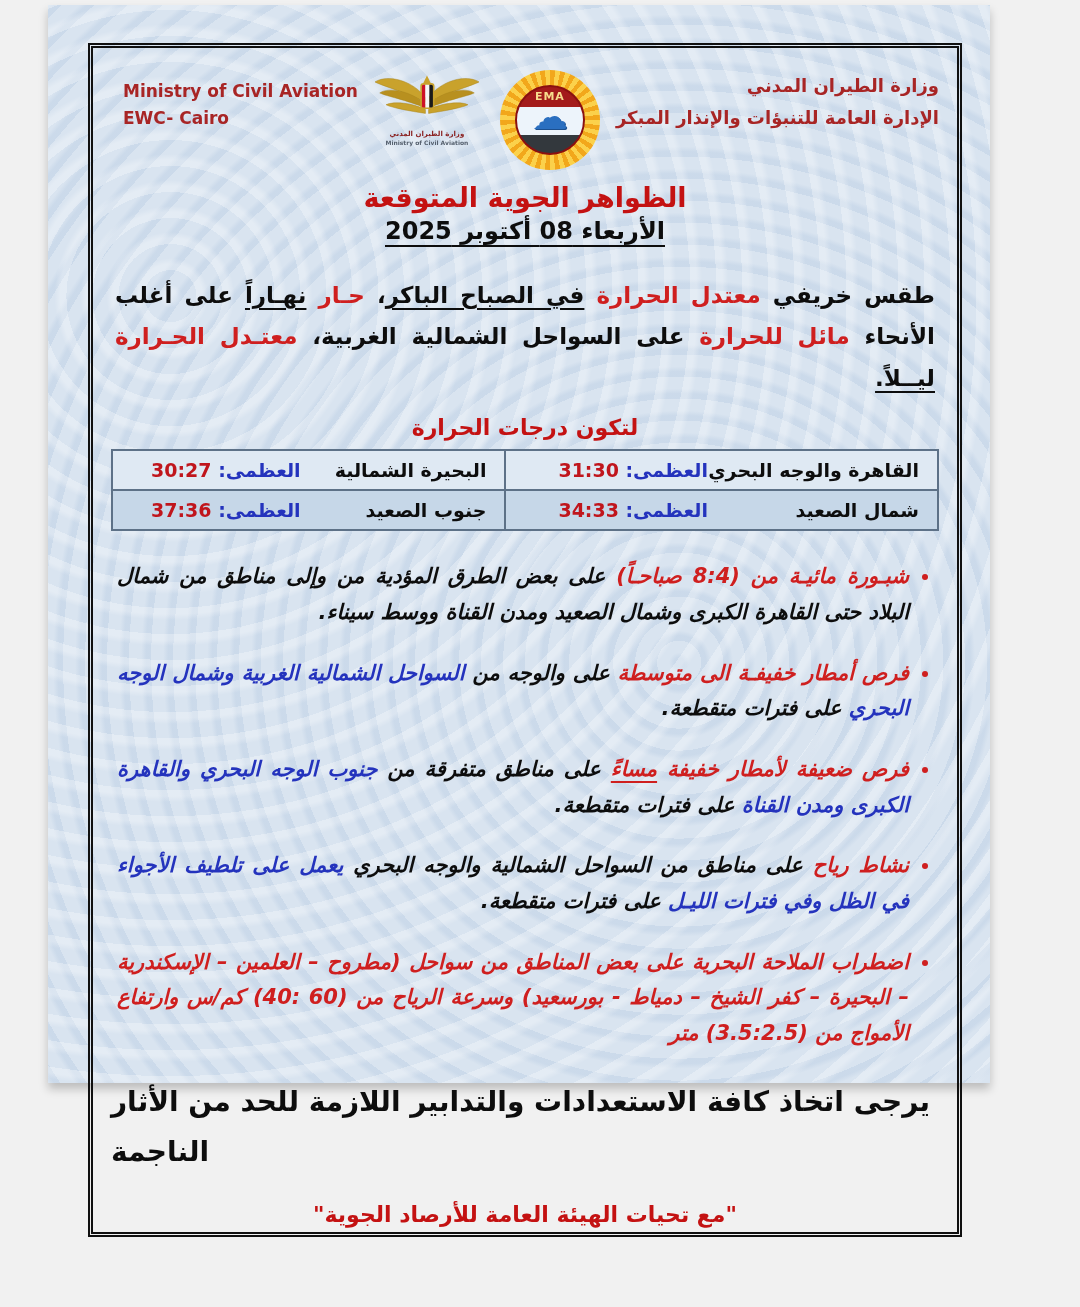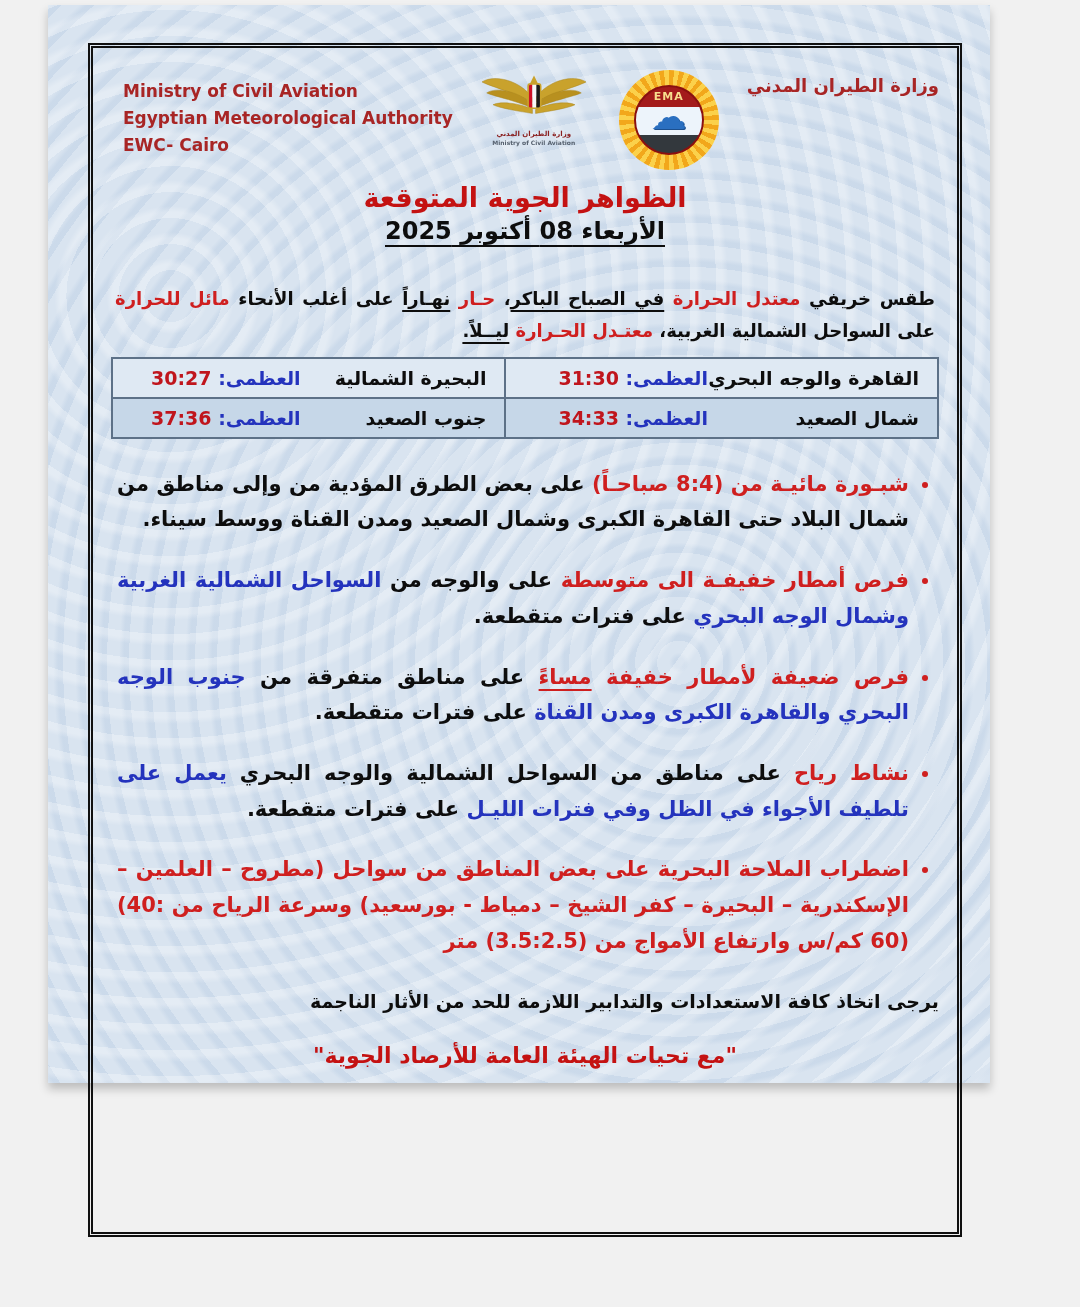--- a/index.html
+++ b/index.html
@@ -48,56 +48,55 @@
     background:repeating-conic-gradient(from 0deg,#f2a71b 0deg 6deg,#fbd14b 6deg 12deg);}
   .ema-inner{position:absolute;inset:15px;border-radius:50%;overflow:hidden;border:2px solid #8a1010;
     background:linear-gradient(to bottom,#a31b1b 0 30%,#edf4fb 30% 72%,#33383d 72% 100%);}
   .ema-text{position:absolute;top:3px;left:0;right:0;text-align:center;font-size:11px;letter-spacing:1px;color:#f7dd8d;}
   .ema-cloud{position:absolute;top:12px;left:0;right:0;text-align:center;font-size:36px;line-height:1;color:#2a6fc0;text-shadow:1px 1px 0 #1c4f8e;}
   
   .title-wrap{text-align:center;margin-top:12px;}
   .doc-title{display:inline-block;font-size:27px;color:var(--title-red);text-decoration-thickness:2px;text-underline-offset:7px;}
   .doc-date{display:inline-block;font-size:24px;color:var(--text-black);text-decoration:underline;text-decoration-thickness:2px;text-underline-offset:6px;margin-top:4px;}
   
-  .intro{direction:rtl;text-align:justify;font-size:18px;line-height:1.8;color:var(--text-black);margin:38px 4px 0 4px;}
+  .intro{direction:rtl;text-align:justify;font-size:23px;line-height:1.8;color:var(--text-black);margin:30px 4px 0 4px;}
   
   .temps-heading{text-align:center;font-size:22px;color:var(--title-red);margin-top:16px;}
   .temps-table{direction:rtl;margin-top:9px;border:2px solid var(--table-border);}
   .t-row{display:flex;height:38px;}
   .t-row.r1{background:var(--table-row1);}
   .t-row.r2{background:var(--table-row2);border-top:2px solid var(--table-border);}
   .t-half{display:flex;align-items:center;justify-content:space-between;box-sizing:border-box;font-size:19px;}
   .t-half.rh{width:52.5%;border-left:2px solid var(--table-border);padding:0 18px 0 52px;}
   .t-half.lh{width:47.5%;padding:0 18px 0 38px;}
   .region{color:var(--text-black);}
   .maxima .lbl{color:var(--accent-blue);}
   .maxima .val{color:var(--value-red);}
   
-  .bullets{direction:rtl;list-style:disc;margin:28px 0 0 0;padding:0 30px 0 0;}
+  .bullets{direction:rtl;list-style:disc;margin:28px 0 0 0;padding:0 30px 0 0;font-style:italic;}
   .bullets li{font-size:21px;line-height:1.7;text-align:justify;color:var(--text-black);margin-bottom:25px;padding-left:6px;}
   .bullets li::marker{color:var(--accent-red);}
   
-  .footer{direction:rtl;text-align:right;margin-top:16px;font-size:19px;color:var(--text-black);line-height:1.8;}
+  .footer{direction:rtl;text-align:left;margin-top:16px;font-size:28px;color:var(--text-black);line-height:1.8;}
   .closing{direction:rtl;text-align:center;margin-top:24px;font-size:22px;color:var(--title-red);}
   
   .seg-black{color:var(--text-black);}
   .seg-red{color:var(--accent-red);}
   .seg-blue{color:var(--accent-blue);}
   .seg-u{text-decoration:underline;text-decoration-thickness:2px;text-underline-offset:5px;}
 </style>
 </head>
 <body>
 
 <div class="page">
   <div class="frame">
 
     <div class="header">
       <div class="header-english">
         <div>Ministry of Civil Aviation</div>
-        <div>Egyptian Meteorological Authority</div>
         <div>EWC- Cairo</div>
       </div>
 
       <div class="logo-ministry">
         <svg width="112" height="52" viewBox="0 0 140 66">
           <g fill="#c9a22c" stroke="#a8831c" stroke-width="0.6">
             <path d="M68 30 C 52 8, 20 0, 4 10 C 10 14, 40 22, 68 36 Z"></path>
             <path d="M68 38 C 50 22, 22 16, 10 24 C 18 28, 44 33, 68 43 Z" fill="#b8901f"></path>
             <path d="M68 45 C 52 37, 28 34, 18 39 C 26 43, 48 47, 68 50 Z"></path>
           </g>
@@ -119,30 +118,32 @@
       <div class="ema-logo">
         <div class="ema-sun"></div>
         <div class="ema-inner">
           <div class="ema-text">EMA</div>
           <div class="ema-cloud">☁</div>
         </div>
       </div>
 
       <div class="header-arabic">
         <div>وزارة الطيران المدني</div>
+        <div>الإدارة العامة للتنبؤات والإنذار المبكر</div>
       </div>
     </div>
 
     <div class="title-wrap">
       <div class="doc-title">الظواهر الجوية المتوقعة</div><br>
       <div class="doc-date">الأربعاء 08 أكتوبر 2025</div>
     </div>
 
     <p class="intro"><span class="seg-black">طقس خريفي </span><span class="seg-red">معتدل الحرارة </span><span class="seg-black seg-u">في الصباح الباكر</span><span class="seg-black">، </span><span class="seg-red">حـار </span><span class="seg-black seg-u">نهـاراً</span><span class="seg-black"> على أغلب الأنحاء </span><span class="seg-red">مائل للحرارة </span><span class="seg-black">على السواحل الشمالية الغربية، </span><span class="seg-red">معتـدل الحـرارة </span><span class="seg-black seg-u">ليــلاً.</span></p>
 
+    <div class="temps-heading">لتكون درجات الحرارة</div>
 
     <div class="temps-table">
       <div class="t-row r1">
         <div class="t-half rh">
           <span class="region">القاهرة والوجه البحري</span>
           <span class="maxima"><span class="lbl">العظمى:</span> <span class="val">31:30</span></span>
         </div>
         <div class="t-half lh">
           <span class="region">البحيرة الشمالية</span>
           <span class="maxima"><span class="lbl">العظمى:</span> <span class="val">30:27</span></span>

